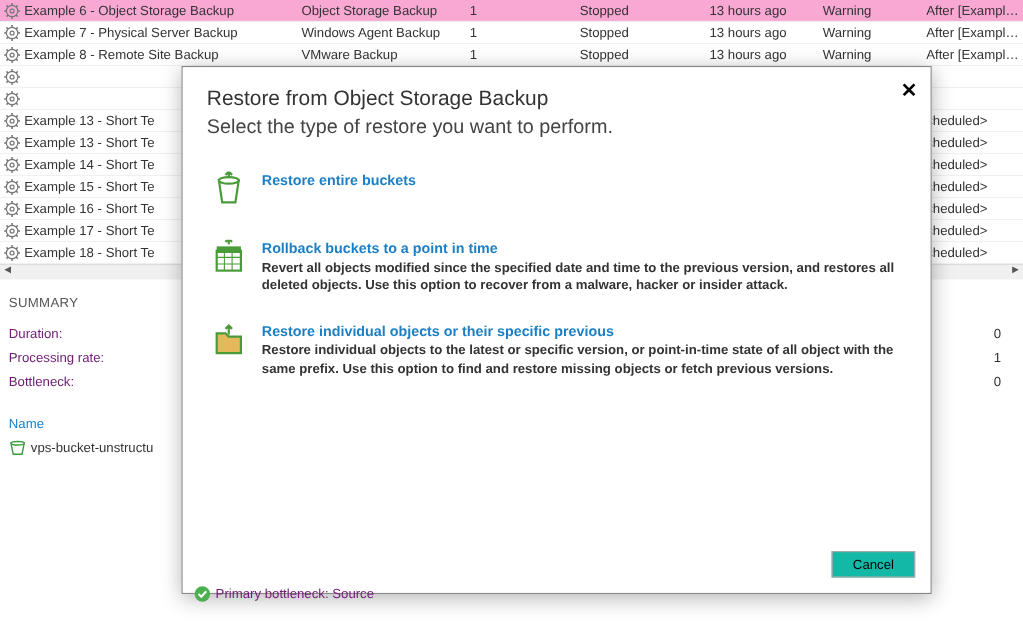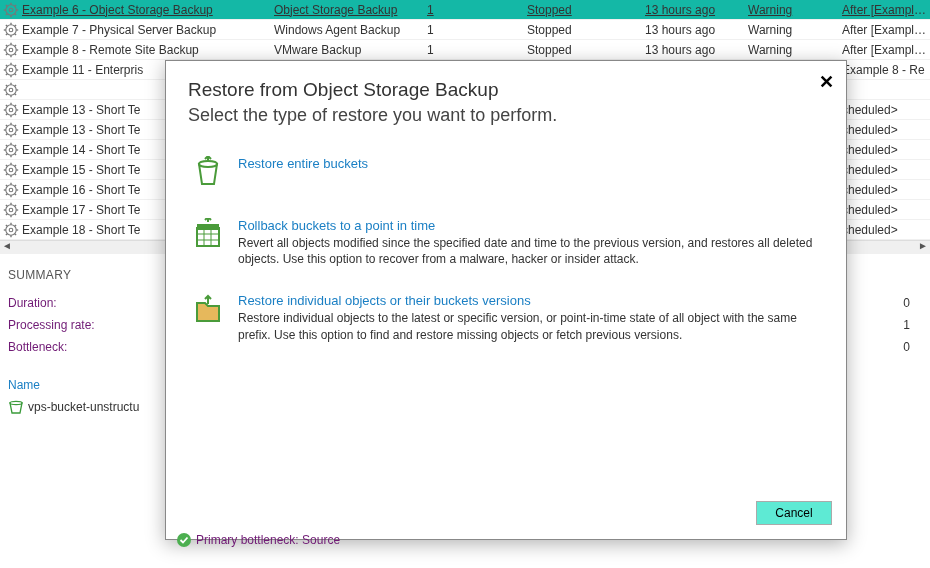--- a/index.html
+++ b/index.html
@@ -19,22 +19,21 @@
   }
   .job-row {
     display: flex;
     align-items: center;
     height: 20px;
     border-bottom: 1px solid #f0f0f0;
     white-space: nowrap;
     overflow: hidden;
   }
   .job-row.selected {
-    background: #14b8a6;
-    text-decoration: underline;
+    background: #f9a8d4;
   }
   .job-row .gear {
     width: 18px;
     height: 18px;
     flex: 0 0 18px;
     margin: 0 2px;
     display: flex;
     align-items: center;
     justify-content: center;
   }
@@ -129,20 +128,21 @@
     right: 12px;
     top: 10px;
     font-size: 18px;
     font-weight: bold;
     cursor: pointer;
     color: #000;
   }
   .modal-body {
     flex: 1;
     padding: 20px 22px 10px 22px;
+    font-weight: bold;
   }
   .option {
     display: flex;
     margin-bottom: 26px;
   }
   .opt-icon {
     flex: 0 0 40px;
     height: 36px;
     margin-right: 10px;
     display: flex;
@@ -162,21 +162,21 @@
     line-height: 1.35;
   }
   .modal-footer {
     padding: 10px 14px 14px 14px;
     display: flex;
     justify-content: flex-end;
   }
   .btn {
     min-width: 76px;
     padding: 4px 14px;
-    background: #5eead4;
+    background: #14b8a6;
     border: 1px solid #aaa;
     font-size: 12px;
     cursor: pointer;
   }
   .bottom-peek {
     position: absolute;
     left: 176px;
     bottom: 20px;
     color: #701a75;
     font-size: 12px;
@@ -265,21 +265,20 @@
           <line x1="13.2" y1="8" x2="15.2" y2="8" stroke="#777" stroke-width="1.4"></line>
           <line x1="11.676955262170047" y1="11.676955262170047" x2="13.091168824543143" y2="13.091168824543143" stroke="#777" stroke-width="1.4"></line>
           <line x1="8" y1="13.2" x2="8" y2="15.2" stroke="#777" stroke-width="1.4"></line>
           <line x1="4.323044737829953" y1="11.676955262170047" x2="2.908831175456858" y2="13.091168824543143" stroke="#777" stroke-width="1.4"></line>
           <line x1="2.8" y1="8" x2="0.7999999999999998" y2="8" stroke="#777" stroke-width="1.4"></line>
           <line x1="4.323044737829952" y1="4.323044737829953" x2="2.9088311754568563" y2="2.908831175456858" stroke="#777" stroke-width="1.4"></line>
           <line x1="7.999999999999999" y1="2.8" x2="7.999999999999999" y2="0.7999999999999998" stroke="#777" stroke-width="1.4"></line>
           <line x1="11.676955262170047" y1="4.323044737829952" x2="13.091168824543141" y2="2.9088311754568563" stroke="#777" stroke-width="1.4"></line>
         </svg>
       </span>
-      <span class="c-name">Example 11 - Enterpris</span>
       <span class="c-type"></span>
       <span class="c-count"></span>
       <span class="c-state"></span>
       <span class="c-time"></span>
       <span class="c-status"></span>
       <span class="c-next">Example 8 - Re</span>
     </div>
     <div class="job-row">
       <span class="gear">
         <svg width="16" height="16" viewBox="0 0 16 16">
@@ -530,21 +529,21 @@
         </div>
       </div>
       <div class="option">
         <div class="opt-icon">
           <svg width="34" height="34" viewBox="0 0 34 34">
             <path d="M6 10 L14 10 L17 13 L28 13 L28 28 L6 28 Z" fill="#e6b85c" stroke="#4a9b3a" stroke-width="2"></path>
             <path d="M17 11 L17 3 M14 6 L17 3 L20 6" stroke="#4a9b3a" stroke-width="2" fill="none"></path>
           </svg>
         </div>
         <div class="opt-text">
-          <div class="opt-title">Restore individual objects or their buckets versions</div>
+          <div class="opt-title">Restore individual objects or their specific previous</div>
           <div class="opt-desc">Restore individual objects to the latest or specific version, or point-in-time state of all object with the same prefix. Use this option to find and restore missing objects or fetch previous versions.</div>
         </div>
       </div>
     </div>
   <div class="modal-footer">
     <button class="btn">Cancel</button>
   </div>
 </div>
 
 <div class="bottom-peek">

